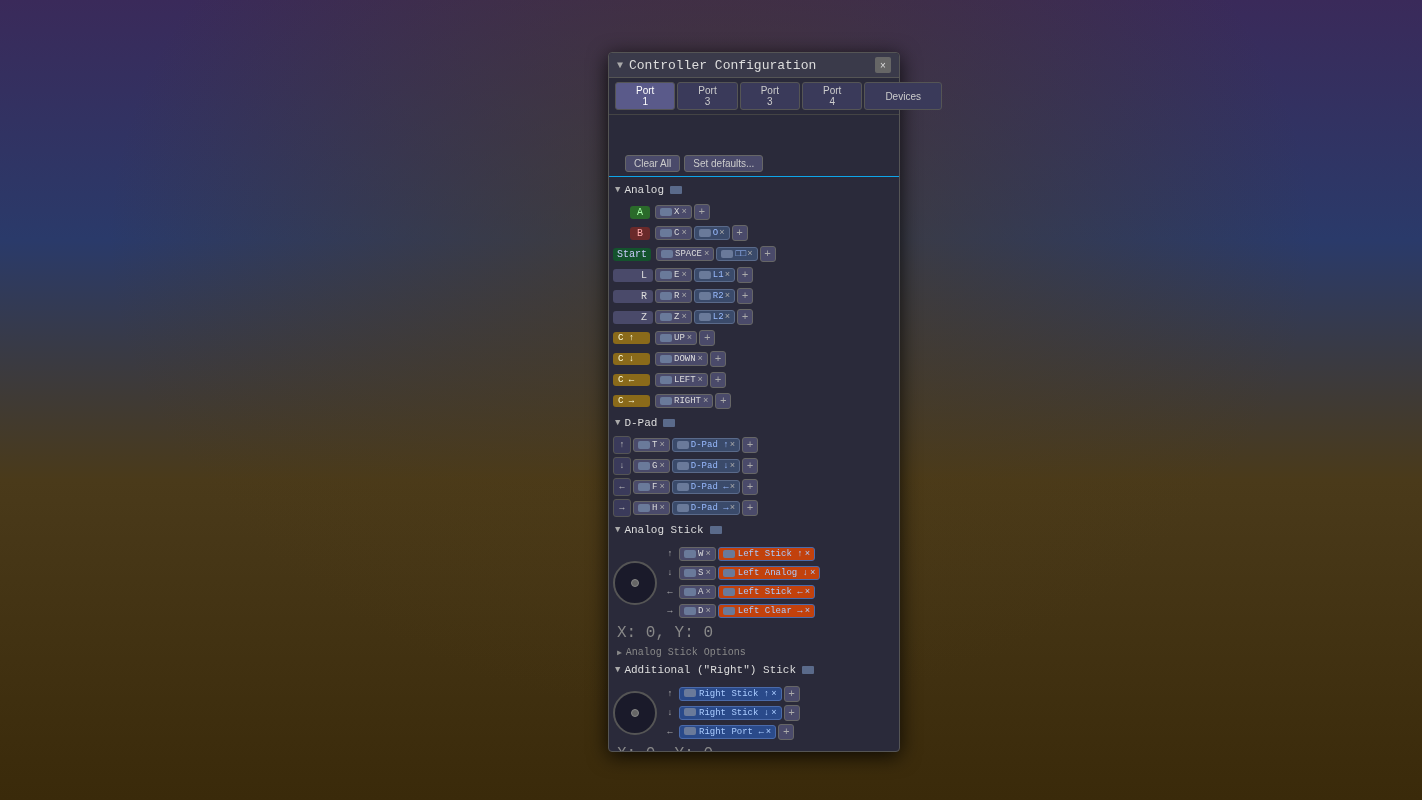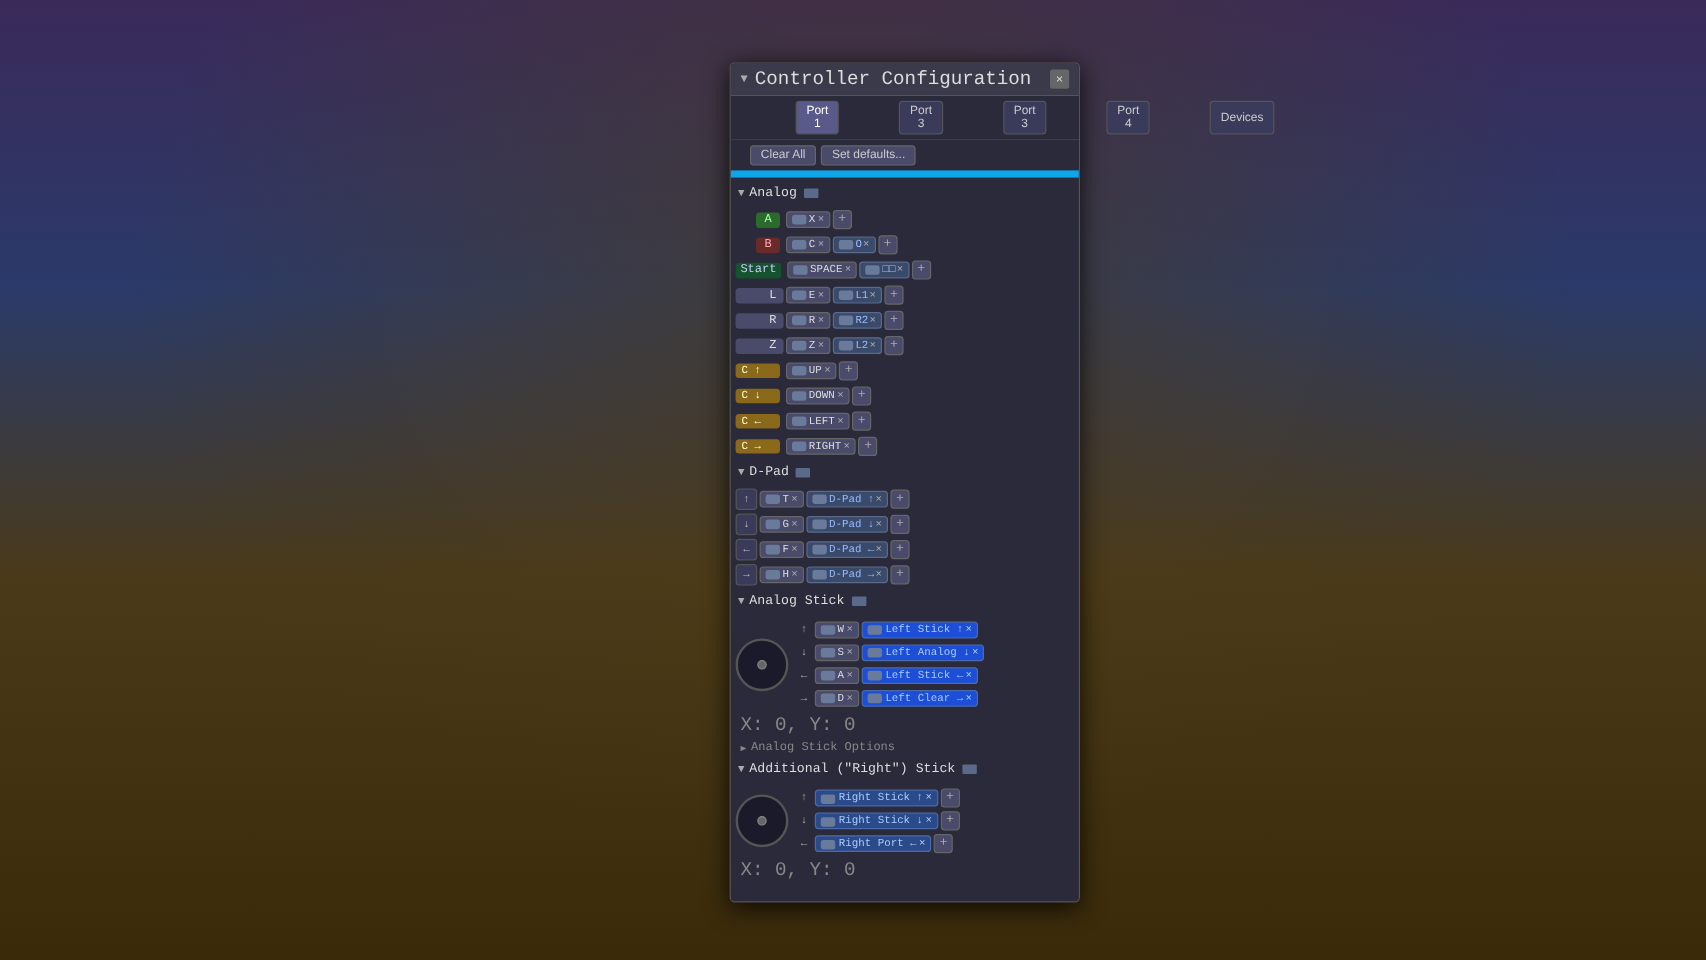--- a/index.html
+++ b/index.html
@@ -55,21 +55,21 @@
       gap: 6px;
     }
 
     .title-arrow {
       color: #aaa;
       font-size: 10px;
     }
 
     .title-text {
       color: #ddd;
-      font-size: 16px;
+      font-size: 13px;
       text-align: right;
     }
 
     .close-btn {
       background: #666;
       border: none;
       color: #ddd;
       width: 16px;
       height: 16px;
       cursor: pointer;
@@ -82,41 +82,41 @@
 
     .tabs-row {
       background: #2a2a3a;
       padding: 4px 6px;
       display: flex;
       gap: 2px;
       border-bottom: 1px solid #444;
     }
 
     .tab {
-      padding: 2px 8px;
+      padding: 2px 20px;
       border: 1px solid #555;
       border-radius: 3px;
       cursor: pointer;
       font-size: 10px;
       color: #ccc;
       background: #3a3a5a;
-      margin-left: 48px;
     }
 
     .tab.active {
       background: #5a5a8a;
       color: #fff;
     }
 
     .actions-row {
       padding: 4px 16px;
       display: flex;
       gap: 4px;
-      border-bottom: 6px solid #0ea5e9;
+      border-bottom: 1px solid #0ea5e9;
       background: #2a2a3a;
+      margin-top: 36px;
     }
 
     .action-btn {
       padding: 2px 8px;
       background: #4a4a6a;
       border: 1px solid #666;
       border-radius: 3px;
       color: #ccc;
       cursor: pointer;
       font-size: 10px;
@@ -314,41 +314,41 @@
     }
 
     .analog-arrow {
       color: #aaa;
       font-size: 9px;
       width: 14px;
       text-align: center;
     }
 
     .chip-left-stick {
-      background: #1d4ed8;
+      background: #c2410c;
       border: 1px solid #4a6aaa;
       border-radius: 3px;
       padding: 1px 4px;
       color: #aaccff;
       font-size: 9px;
       display: flex;
       align-items: center;
       gap: 2px;
       white-space: nowrap;
     }
 
     .chip-right-stick {
       background: #2a4a8a;
       border: 1px solid #4a6aaa;
       border-radius: 3px;
       padding: 1px 4px;
       color: #aaccff;
       font-size: 9px;
       display: flex;
-      align-items: flex-end;
+      align-items: flex-start;
       gap: 2px;
       white-space: nowrap;
     }
 
     .coords-text {
       color: #888;
       font-size: 16px;
       margin-top: 2px;
       padding-left: 4px;
     }

